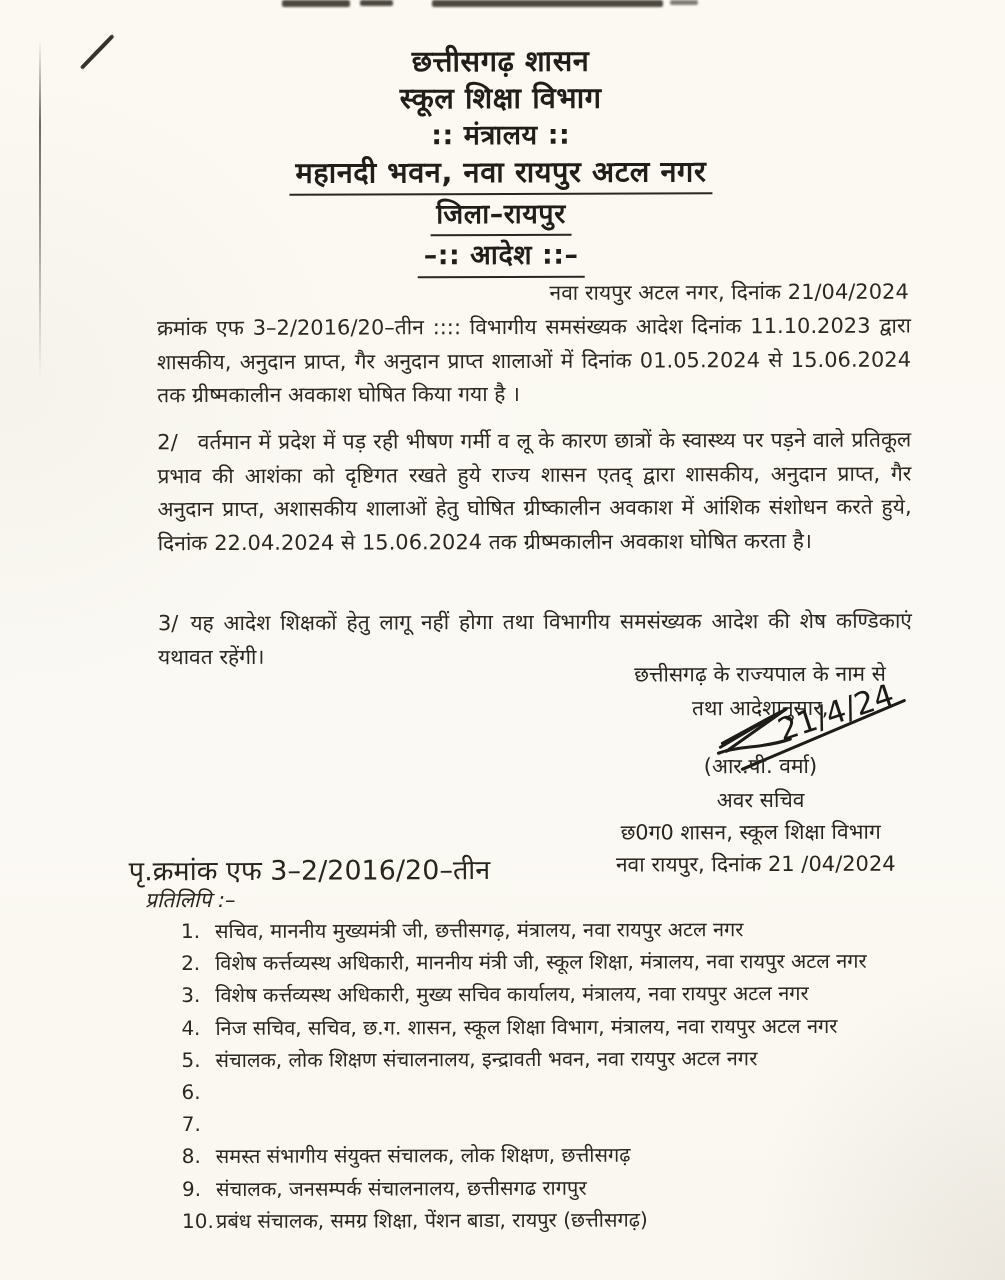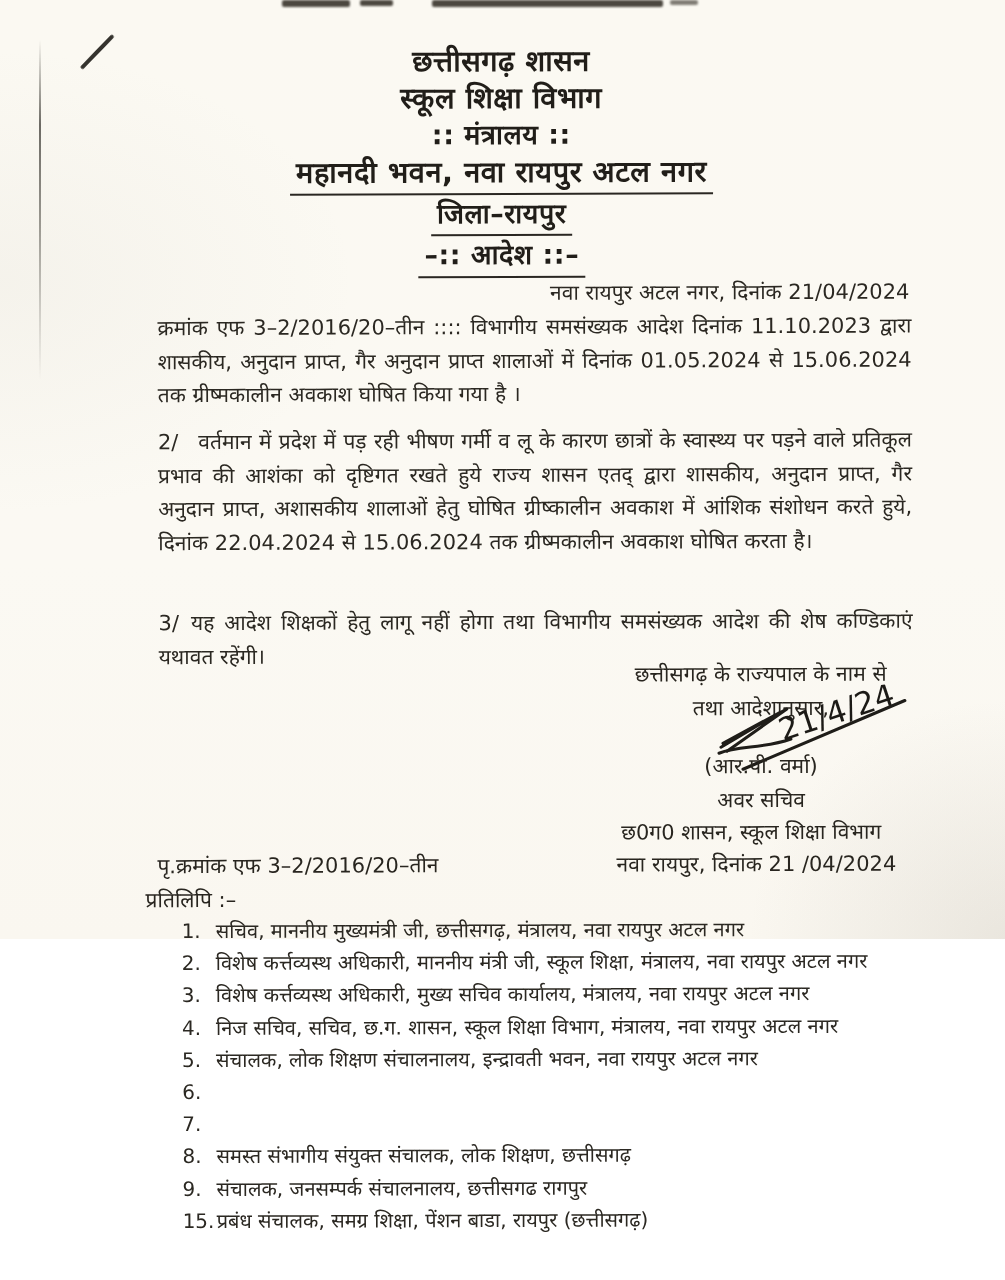--- a/index.html
+++ b/index.html
@@ -4,21 +4,21 @@
 <style>
   html, body { margin: 0; padding: 0; }
   body {
     width: 1005px; height: 1280px;
     background: #ffffff;
     font-family: "DejaVu Sans", sans-serif;
     overflow: hidden;
   }
   .page {
     position: relative;
-    width: 1005px; height: 939px;
+    width: 1005px; height: 1280px;
     background:
       radial-gradient(ellipse at 100% 100%, rgba(170,163,150,0.20) 0%, rgba(170,163,150,0) 18%),
       radial-gradient(ellipse at 0% 30%, rgba(190,185,172,0.10) 0%, rgba(190,185,172,0) 25%),
       linear-gradient(180deg, #fbf9f2 0%, #fbf9f3 60%, #faf7f0 100%);
     color: #28251f;
   }
   .content { position: absolute; inset: 0; transform: rotate(-0.2deg); }
 
   
   .top-strip { position: absolute; top: 0; height: 7px; background: #4c4840; filter: blur(1px); border-radius: 2px; }
@@ -63,22 +63,22 @@
   .sig-line { position: absolute; text-align: center; font-size: 21px; color: #28251f; }
   #sig1 { top: 660px;  left: 605px; width: 310px; }
   #sig2 { top: 694px;  left: 605px; width: 310px; }
   #sig-name { top: 752px; left: 605px; width: 310px; }
   #sig-desig { top: 786px; left: 605px; width: 310px; }
   #sig-dept { top: 818px; left: 570px; width: 360px; }
   #sig-place { top: 850px; left: 570px; width: 370px; }
   .signature-svg { position: absolute; top: 686px; left: 712px; width: 200px; height: 96px; }
 
   
-  .ref-number { position: absolute; top: 850px; left: 156px; font-size: 21px; color: #28251f; }
-  .copy-label { position: absolute; top: 884px; left: 144px; font-size: 21px; color: #28251f; }
+  .ref-number { position: absolute; top: 850px; left: 128px; font-size: 27px; color: #28251f; }
+  .copy-label { position: absolute; top: 884px; left: 144px; font-size: 21px; color: #28251f; font-style: italic; }
   .recipients { position: absolute; top: 914px; left: 180px; width: 740px; }
   .recipient { display: flex; align-items: baseline; font-size: 20px; line-height: 32.2px; color: #2b2822; }
   .recipient .num { width: 34px; flex: 0 0 34px; }
 </style>
 </head>
 <body>
 
 <div class="page">
 
   <div class="top-strip" style="left:282px; width:68px;"></div>
@@ -170,19 +170,19 @@
           <span class="num">8.</span>
           <span class="txt">समस्त संभागीय संयुक्त संचालक, लोक शिक्षण, छत्तीसगढ़</span>
         </div>
 
         <div class="recipient">
           <span class="num">9.</span>
           <span class="txt">संचालक, जनसम्पर्क संचालनालय, छत्तीसगढ रागपुर</span>
         </div>
 
         <div class="recipient">
-          <span class="num">15.</span>
+          <span class="num">10.</span>
           <span class="txt">प्रबंध संचालक, समग्र शिक्षा, पेंशन बाडा, रायपुर (छत्तीसगढ़)</span>
         </div>
       </div>
 
   </div>
 </div>
 
 </body></html>

